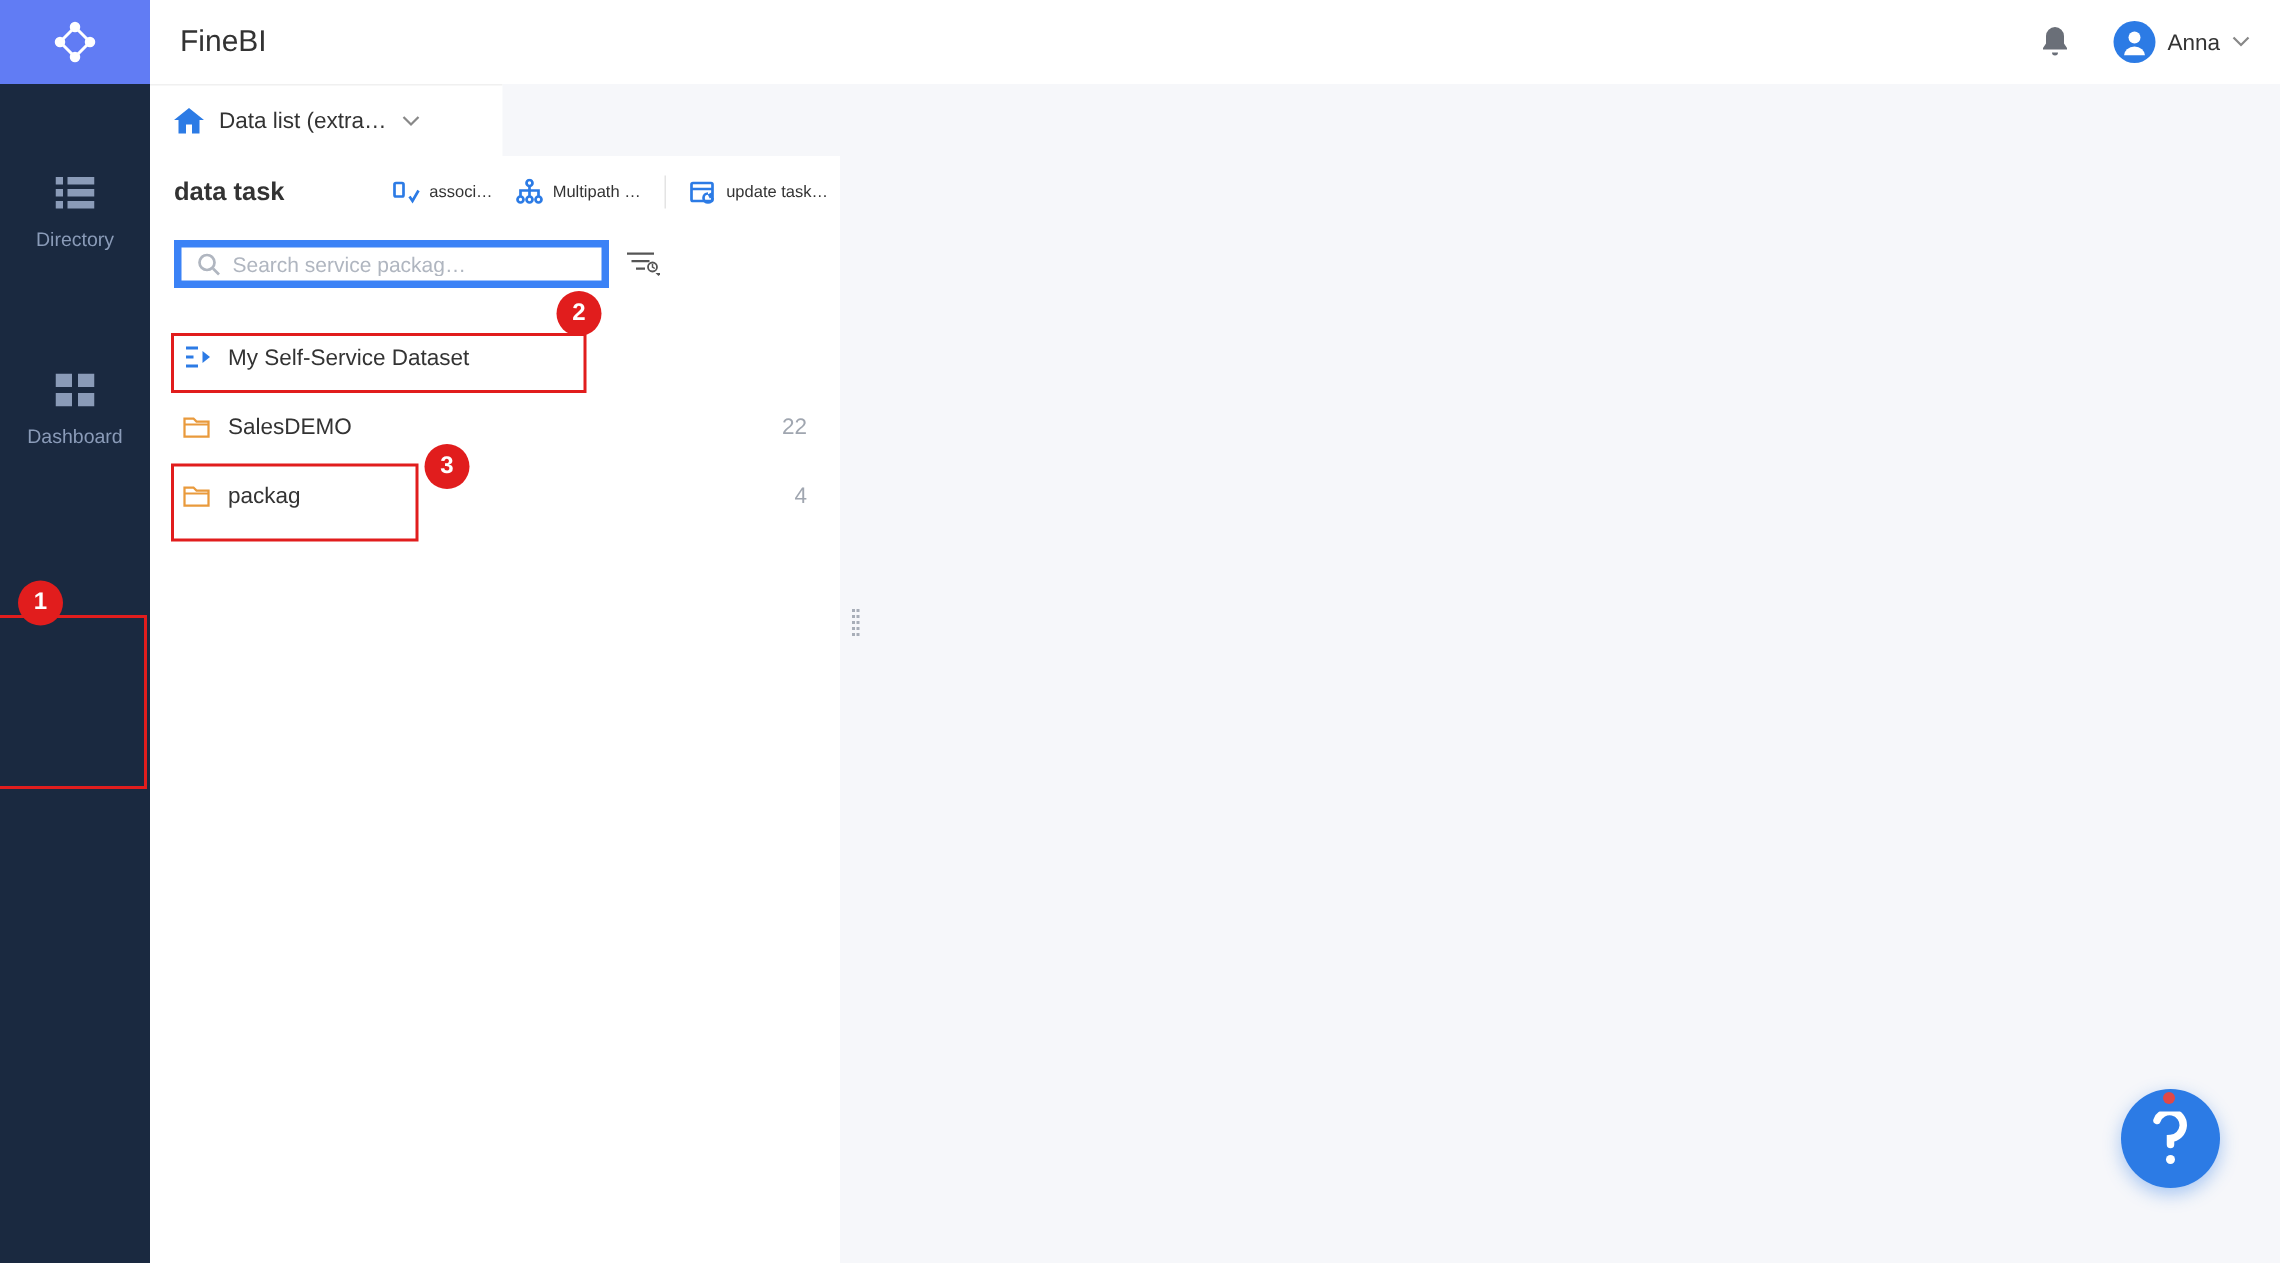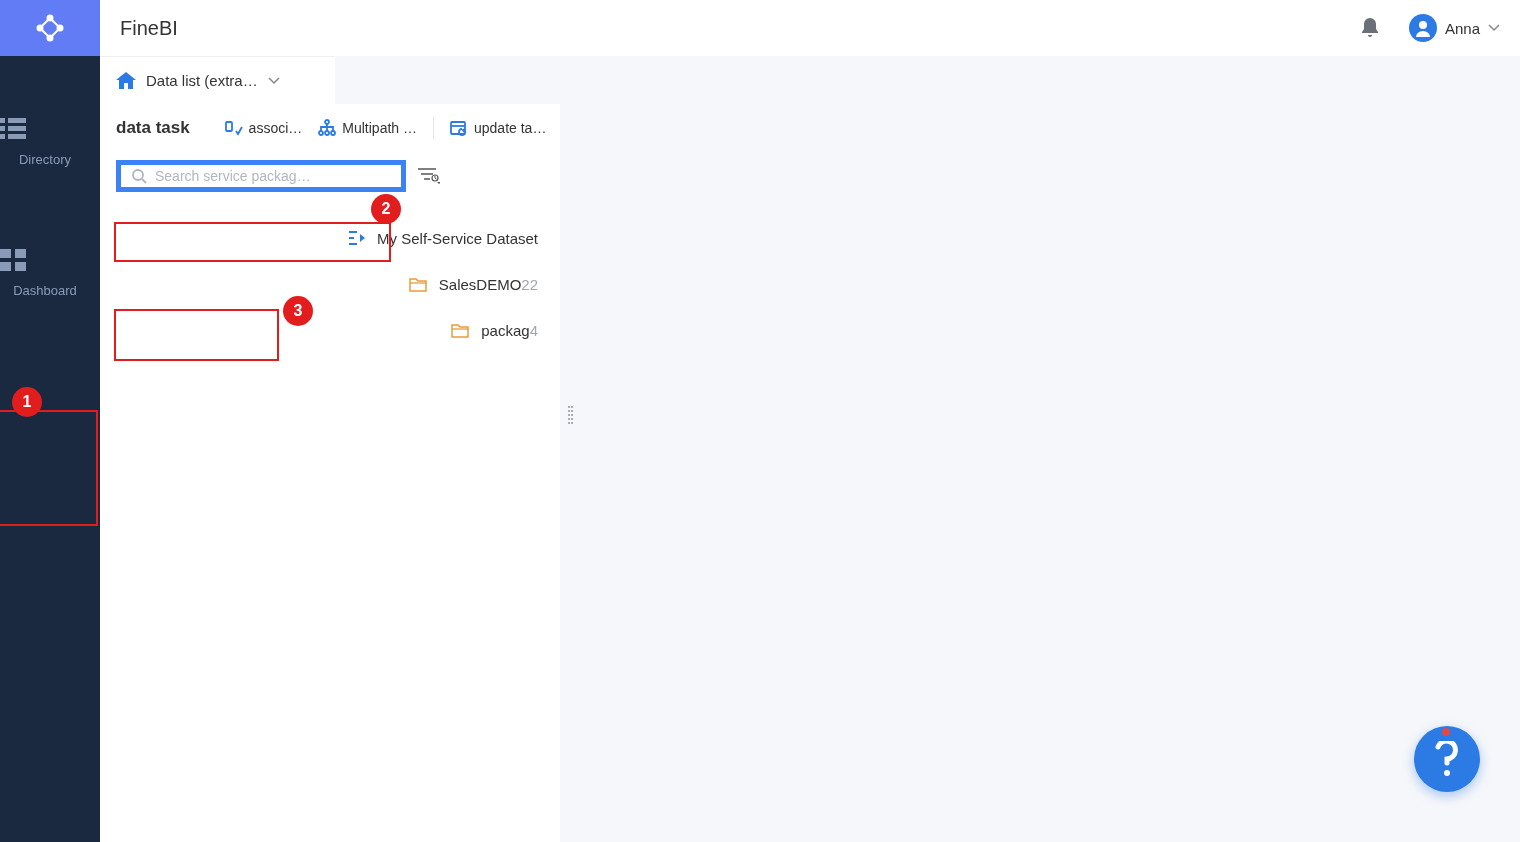--- a/index.html
+++ b/index.html
@@ -4,21 +4,21 @@
   <style>
     * { margin: 0; padding: 0; box-sizing: border-box; }
     body { font-family: -apple-system, BlinkMacSystemFont, 'Segoe UI', Arial, sans-serif; font-size: 14px; color: #333; overflow: hidden; }
     
     .app { display: flex; width: 1520px; height: 842px; }
     
     
     .sidebar { width: 100px; background: #1a2940; display: flex; flex-direction: column; align-items: center; }
     .sidebar-logo { width: 100px; height: 56px; background: #617cf4; display: flex; align-items: center; justify-content: center; }
     .sidebar-nav { width: 100%; padding-top: 40px; }
-    .nav-item { display: flex; flex-direction: column; padding: 20px 0; color: #8a9bb8; cursor: pointer; position: relative; }
+    .nav-item { display: flex; flex-direction: column; align-items: center; padding: 20px 0; color: #8a9bb8; cursor: pointer; position: relative; }
     .nav-item.active { color: #fff; }
     .nav-item-label { font-size: 13px; margin-top: 10px; text-align: center; white-space: nowrap; overflow: hidden; text-overflow: ellipsis; width: 90px; }
     .nav-icon { width: 26px; height: 26px; display: flex; align-items: center; justify-content: center; }
     
     
     .main { flex: 1; display: flex; flex-direction: column; background: #fff; }
     
     
     .header { height: 56px; display: flex; align-items: center; padding: 0 20px; background: #fff; }
     .header-title { font-size: 20px; font-weight: 500; color: #333; }
@@ -33,32 +33,32 @@
     .breadcrumb-text { font-size: 15px; font-weight: 400; color: #333; white-space: nowrap; overflow: hidden; text-overflow: ellipsis; max-width: 150px; }
     
     
     .content { flex: 1; display: flex; position: relative; }
     
     
     .left-panel { width: 460px; display: flex; flex-direction: column; background: #fff; padding: 0 16px; }
     .panel-header { display: flex; align-items: center; justify-content: space-between; height: 48px; padding: 4px 0; }
     .panel-title { font-size: 17px; font-weight: 600; color: #333; }
     .panel-actions { display: flex; gap: 16px; align-items: center; margin-right: -8px; }
-    .action-item { display: flex; align-items: center; gap: 6px; color: #333; font-size: 14px; cursor: pointer; }
+    .action-item { display: flex; align-items: center; gap: 6px; color: #333; font-size: 11px; cursor: pointer; }
     .action-item-icon { color: #2c7be5; display: flex; }
     .action-label { white-space: nowrap; overflow: hidden; text-overflow: ellipsis; max-width: 78px; }
     .divider { width: 1px; height: 22px; background: #e4e4e4; }
     
     .search-row { display: flex; align-items: center; gap: 12px; margin-top: 8px; }
     .search-box { flex: 1; max-width: 290px; height: 32px; border: 5px solid #3b82f6; display: flex; align-items: center; padding: 0 10px; gap: 8px; }
     .search-input { flex: 1; border: none; outline: none; font-size: 14px; color: #333; background: transparent; }
     .search-input::placeholder { color: #b0b6c0; }
     .filter-btn { cursor: pointer; display: flex; align-items: center; }
     
-    .dataset-list { margin-top: 28px; display: flex; flex-direction: column; gap: 10px; position: relative; align-items: flex-end; }
+    .dataset-list { margin-top: 28px; display: flex; flex-direction: column; gap: 10px; position: relative; }
     .dataset-item { display: flex; align-items: center; height: 36px; padding: 0 6px; cursor: pointer; }
     .dataset-icon { width: 22px; display: flex; align-items: center; }
     .dataset-label { flex: 1; font-size: 15px; color: #333; margin-left: 8px; white-space: nowrap; overflow: hidden; text-overflow: ellipsis; }
     .dataset-count { color: #a0a6b0; font-size: 15px; }
     .highlight-box-1 { position: absolute; left: -2px; top: 410px; width: 100px; height: 116px; border: 2px solid #e11d1d; pointer-events: none; z-index: 100; }
     .highlight-box-2 { position: absolute; left: 114px; top: 222px; width: 277px; height: 40px; border: 2px solid #e11d1d; pointer-events: none; z-index: 100; }
     .highlight-box-3 { position: absolute; left: 114px; top: 309px; width: 165px; height: 52px; border: 2px solid #e11d1d; pointer-events: none; z-index: 100; }
     
     .badge-circle { position: absolute; width: 30px; height: 30px; border-radius: 50%; background: #e11d1d; color: #fff; font-size: 16px; font-weight: 600; display: flex; align-items: center; justify-content: center; z-index: 101; }
     .badge-1 { left: 12px; top: 387px; }

